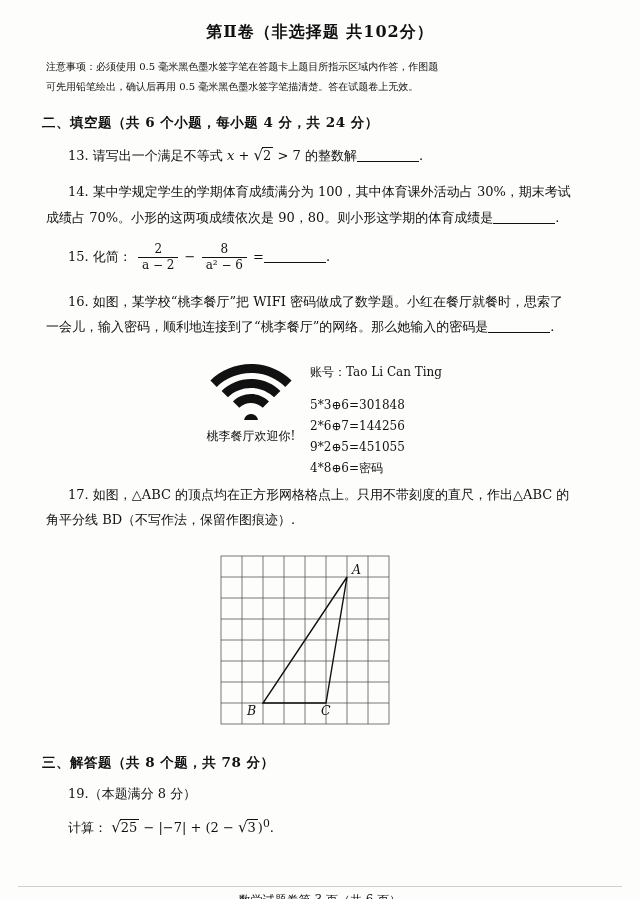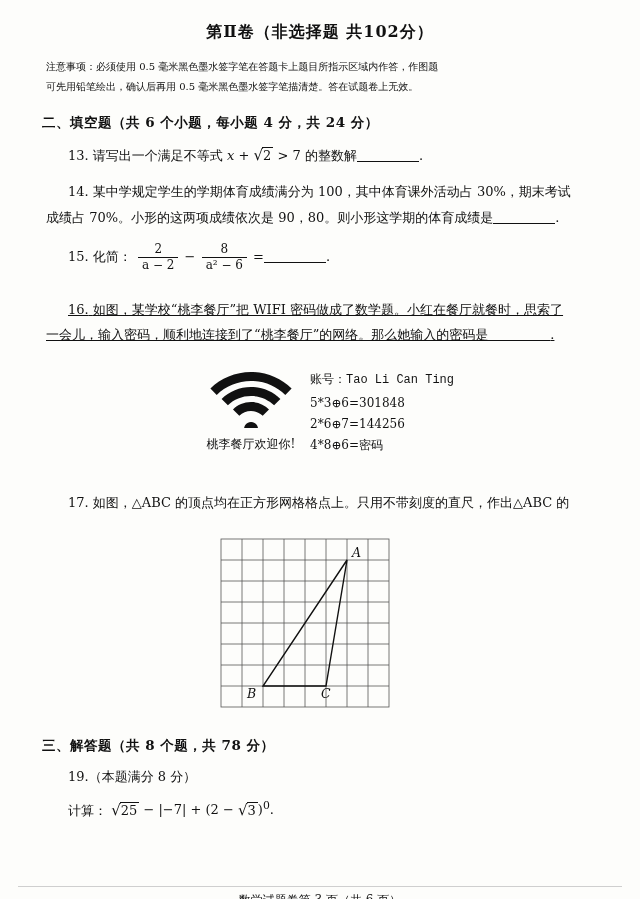--- a/index.html
+++ b/index.html
@@ -55,21 +55,21 @@
   
   .sqrt{display:inline-block;white-space:nowrap;}
   .sqrt > .rad{font-size:15px;}
   .sqrt > .arg{border-top:1px solid #111;padding:0 2px 0 1px;margin-left:-1px;}
 
   
   .wifi-block{position:relative;height:118px;margin-top:8px;}
   .wifi-wrap{position:absolute;left:196px;top:4px;width:110px;text-align:center;}
   .wifi-cap{font-size:12px;margin-top:4px;}
   .acct{position:absolute;left:310px;top:14px;font-size:12px;line-height:1.75;}
-  .acct .hd{margin-bottom:2px;font-family:Liberation Mono, monospace;}
+  .acct .hd{margin-bottom:12px;}
   .acct .mono{font-family:"DejaVu Serif","Liberation Serif",serif;}
 
   
   .grid-wrap{position:relative;height:196px;margin-top:10px;}
   .gridbox{position:absolute;left:213px;top:6px;}
   .lbl{position:absolute;font-style:italic;font-size:12.5px;}
 
   .footer{
     position:absolute;left:0;right:0;bottom:12px;
     text-align:center;font-size:12px;
@@ -109,21 +109,21 @@
       <span class="d">a − 2</span>
     </span>
     <span>−</span>
     <span class="frac">
       <span class="n">8</span>
       <span class="d">a² − 6</span>
     </span>
     <span>=</span><span class="blank"></span><span>.</span>
   </div>
 
-  <div class="q" style="margin-top:24px;text-decoration:underline;">
+  <div class="q" style="margin-top:16px;">
     <span class="lead">16.</span>
     <span>如图，某学校“桃李餐厅”把 WIFI 密码做成了数学题。小红在餐厅就餐时，思索了</span><br>
     <span>一会儿，输入密码，顺利地连接到了“桃李餐厅”的网络。那么她输入的密码是</span><span class="blank"></span><span>.</span>
   </div>
 
   <div class="wifi-block">
     <div class="wifi-wrap">
       <svg width="92" height="68" viewBox="0 0 92 68">
         <g fill="#111">
           <path d="M46 62 a7 7 0 1 0 0.1 0 Z"></path>
@@ -131,27 +131,29 @@
           <path d="M46 27 c-11.4 0 -21.8 4.5 -29.4 11.9 l6.3 6.4 C28.9 39.4 37 36 46 36 s17.1 3.4 23.1 9.3 l6.3 -6.4 C67.8 31.5 57.4 27 46 27 Z"></path>
           <path d="M46 12 c-15.8 0 -30.1 6.3 -40.6 16.5 l6.3 6.4 C20.6 26.3 32.7 21 46 21 s25.4 5.3 34.3 13.9 l6.3 -6.4 C76.1 18.3 61.8 12 46 12 Z"></path>
         </g>
       </svg>
       <div class="wifi-cap">桃李餐厅欢迎你!</div>
     </div>
     <div class="acct">
       <div class="hd"><span>账号：</span><span>Tao Li Can Ting</span></div>
       <div class="mono">5*3⊕6=301848</div>
       <div class="mono">2*6⊕7=144256</div>
+      <div class="mono">9*2⊕5=451055</div>
       <div class="mono">4*8⊕6=密码</div>
     </div>
   </div>
 
   <div class="q" style="margin-top:16px;">
     <span class="lead">17.</span>
     <span>如图，△ABC 的顶点均在正方形网格格点上。只用不带刻度的直尺，作出△ABC 的</span><br>
+    <span>角平分线 BD（不写作法，保留作图痕迹）.</span>
   </div>
 
   <div class="grid-wrap">
     <div class="gridbox">
       <svg width="200" height="184" viewBox="0 0 200 184">
         <g stroke="#555" stroke-width="0.8" fill="none">
           <rect x="8" y="8" width="168" height="168"></rect>
           <line x1="29" y1="8" x2="29" y2="176"></line>
           <line x1="50" y1="8" x2="50" y2="176"></line>
           <line x1="71" y1="8" x2="71" y2="176"></line>

